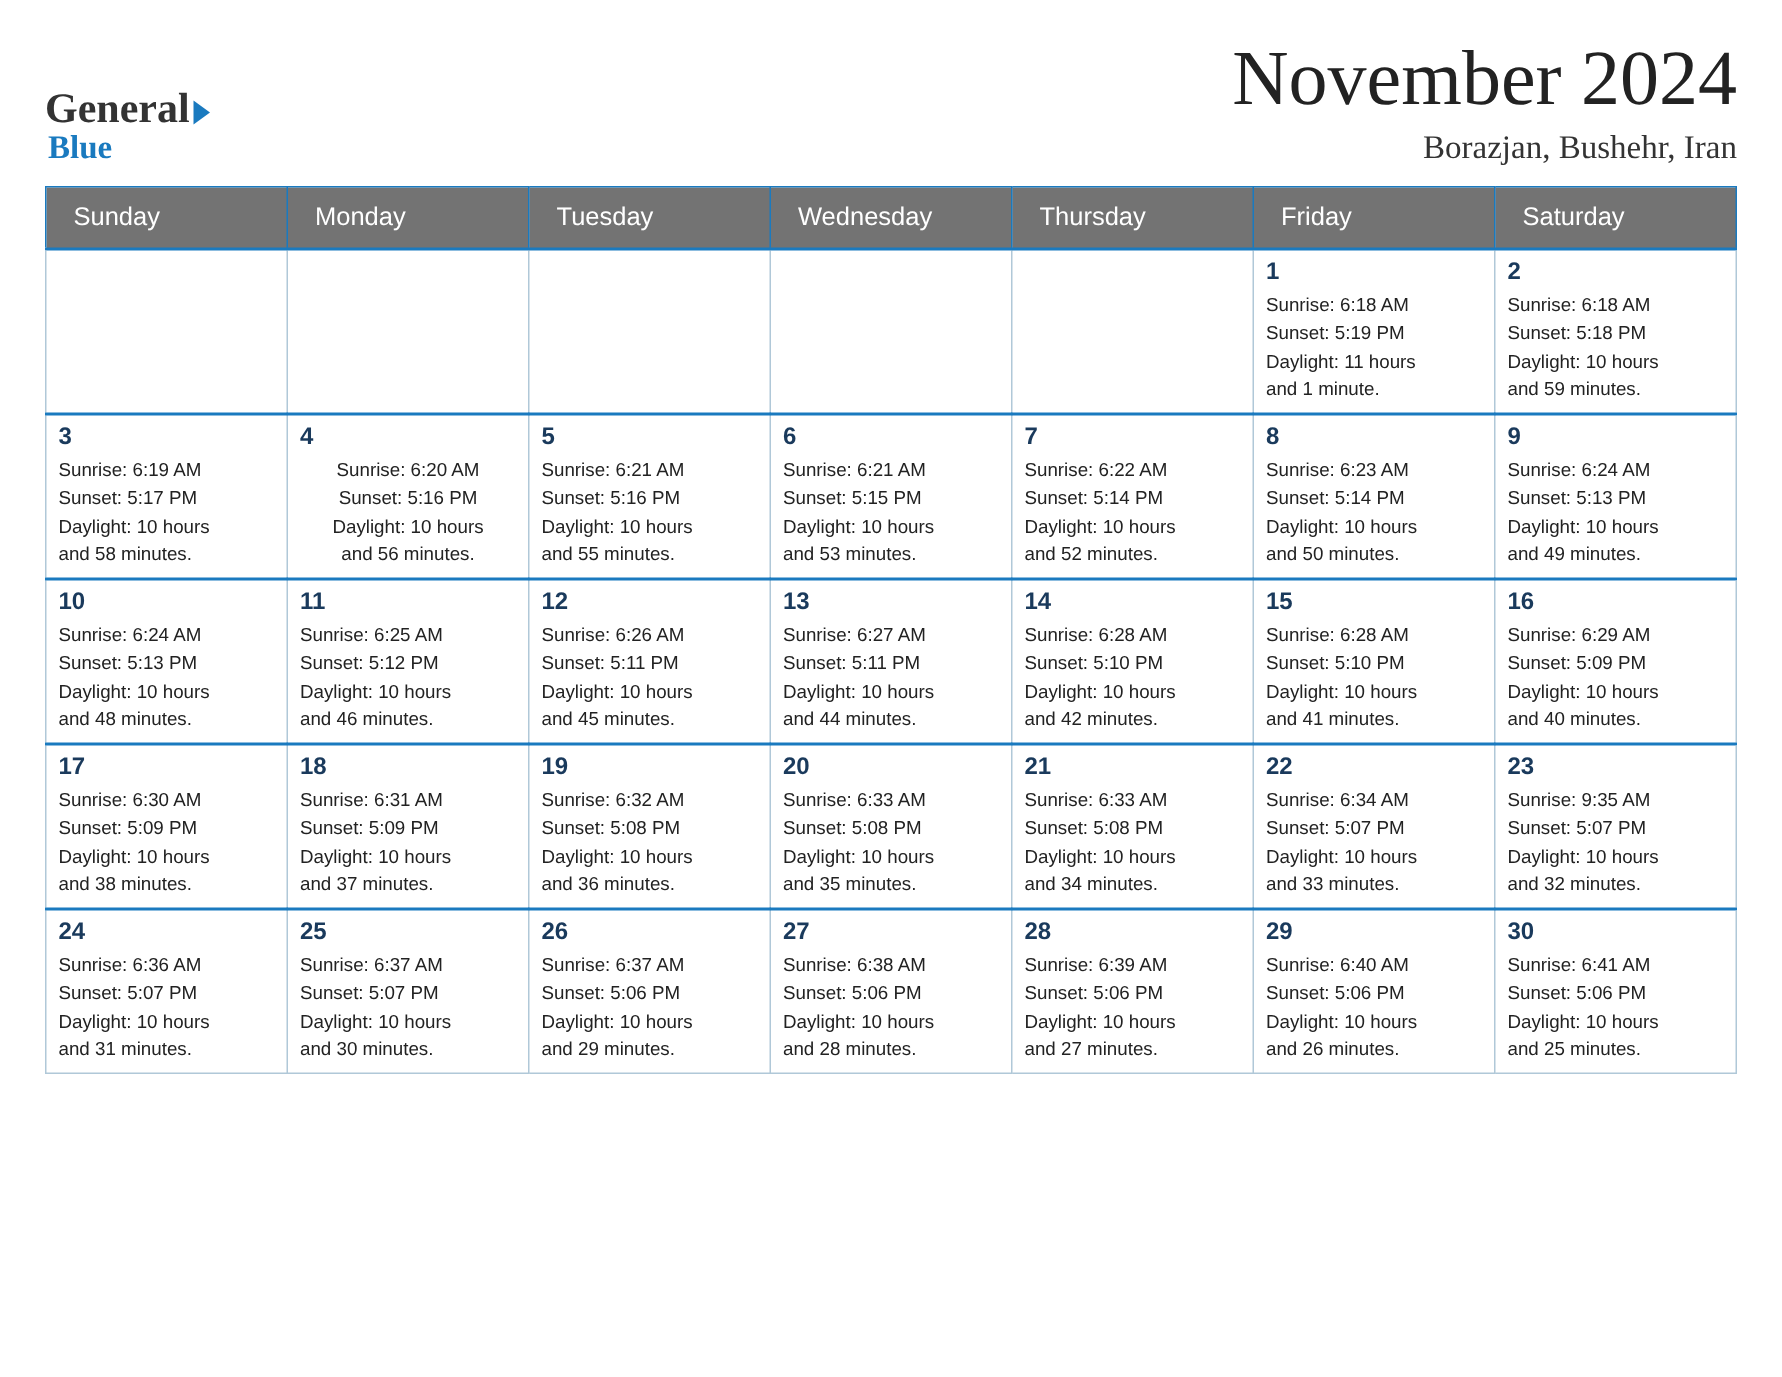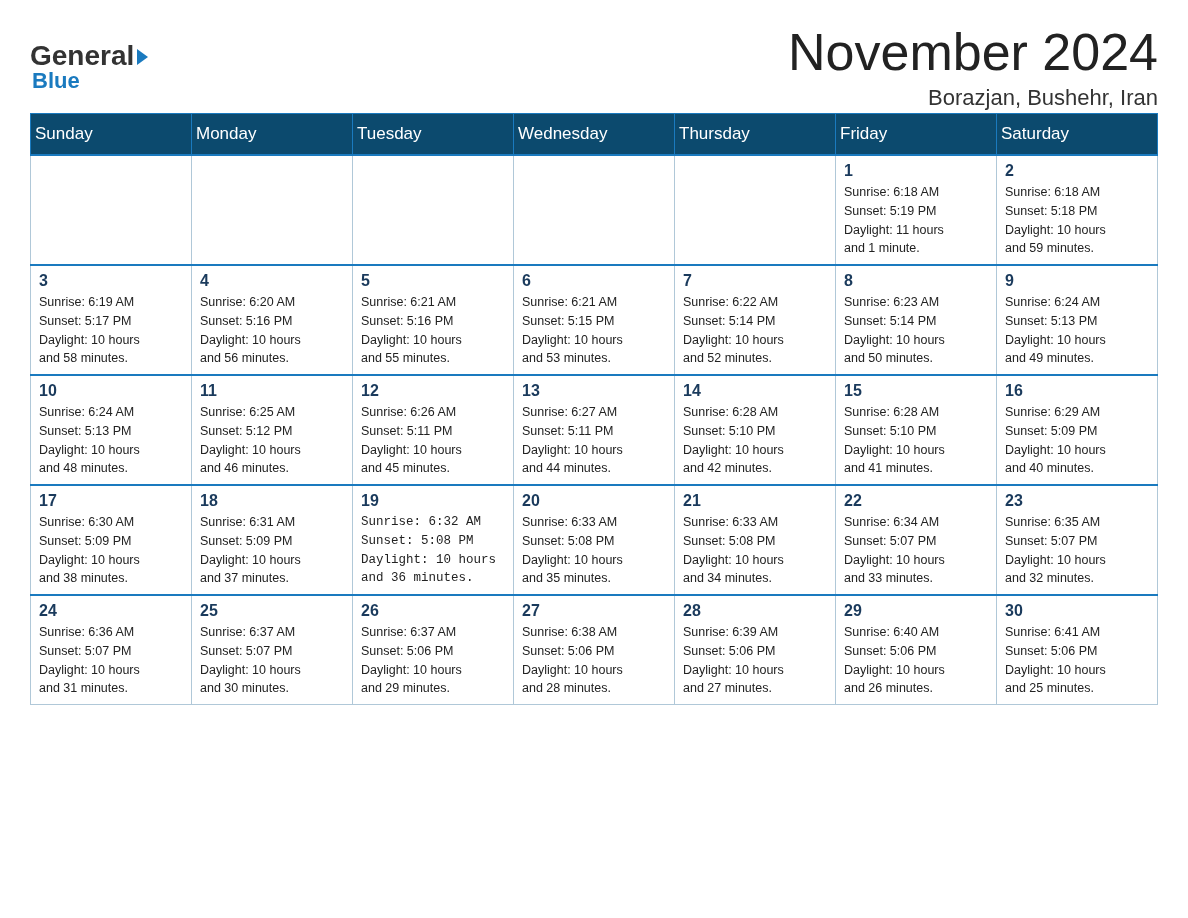--- a/index.html
+++ b/index.html
@@ -6,22 +6,23 @@
     body {
       font-family: Arial, sans-serif;
       background: #fff;
       padding: 24px 30px;
       width: 1188px;
       min-height: 918px;
     }
     .header-area {
       display: flex;
       justify-content: space-between;
-      align-items: center;
-      margin-bottom: 2px;
+      align-items: flex-end;
+      margin-bottom: 13px;
+      font-family: Liberation Serif, serif;
     }
     .logo {
       display: flex;
       flex-direction: column;
       align-items: flex-start;
     }
     .logo-top {
       font-size: 28px;
       font-weight: bold;
       color: #333;
@@ -47,25 +48,25 @@
       font-size: 22px;
       color: #333;
       margin-top: 4px;
     }
     .calendar {
       width: 100%;
       border-collapse: collapse;
       border: 1.5px solid #1a7abf;
     }
     .calendar th {
-      background: #0c4a6e;
+      background: #737373;
       color: #fff;
       font-size: 17px;
       font-weight: normal;
-      padding: 10px 4px;
+      padding: 10px 18px;
       text-align: left;
       border: 1px solid #1a7abf;
     }
     .calendar td {
       vertical-align: top;
       border: 1px solid #b0c8d8;
       padding: 6px 8px;
       width: 14.28%;
       min-height: 90px;
       font-size: 13px;
@@ -140,21 +141,21 @@
       <tr style="border-top: 2px solid rgb(26, 122, 191);">
         <td>
           <span class="day-number">3</span>
           <div class="day-info" style="white-space: pre-line;">Sunrise: 6:19 AM
 Sunset: 5:17 PM
 Daylight: 10 hours
 and 58 minutes.</div>
         </td>
         <td>
           <span class="day-number">4</span>
-          <div class="day-info" style="white-space: pre-line;">Sunrise: 6:20 AM
+          <div class="day-info" style="white-space: pre-line; text-align: center;">Sunrise: 6:20 AM
 Sunset: 5:16 PM
 Daylight: 10 hours
 and 56 minutes.</div>
         </td>
         <td>
           <span class="day-number">5</span>
           <div class="day-info" style="white-space: pre-line;">Sunrise: 6:21 AM
 Sunset: 5:16 PM
 Daylight: 10 hours
 and 55 minutes.</div>
@@ -249,21 +250,21 @@
         </td>
         <td>
           <span class="day-number">18</span>
           <div class="day-info" style="white-space: pre-line;">Sunrise: 6:31 AM
 Sunset: 5:09 PM
 Daylight: 10 hours
 and 37 minutes.</div>
         </td>
         <td>
           <span class="day-number">19</span>
-          <div class="day-info" style="white-space: pre-line; font-family: Liberation Mono, monospace;">Sunrise: 6:32 AM
+          <div class="day-info" style="white-space: pre-line;">Sunrise: 6:32 AM
 Sunset: 5:08 PM
 Daylight: 10 hours
 and 36 minutes.</div>
         </td>
         <td>
           <span class="day-number">20</span>
           <div class="day-info" style="white-space: pre-line;">Sunrise: 6:33 AM
 Sunset: 5:08 PM
 Daylight: 10 hours
 and 35 minutes.</div>
@@ -277,21 +278,21 @@
         </td>
         <td>
           <span class="day-number">22</span>
           <div class="day-info" style="white-space: pre-line;">Sunrise: 6:34 AM
 Sunset: 5:07 PM
 Daylight: 10 hours
 and 33 minutes.</div>
         </td>
         <td>
           <span class="day-number">23</span>
-          <div class="day-info" style="white-space: pre-line;">Sunrise: 6:35 AM
+          <div class="day-info" style="white-space: pre-line;">Sunrise: 9:35 AM
 Sunset: 5:07 PM
 Daylight: 10 hours
 and 32 minutes.</div>
         </td>
       </tr>
       <tr style="border-top: 2px solid rgb(26, 122, 191); margin-left: 43px;">
         <td>
           <span class="day-number">24</span>
           <div class="day-info" style="white-space: pre-line;">Sunrise: 6:36 AM
 Sunset: 5:07 PM

